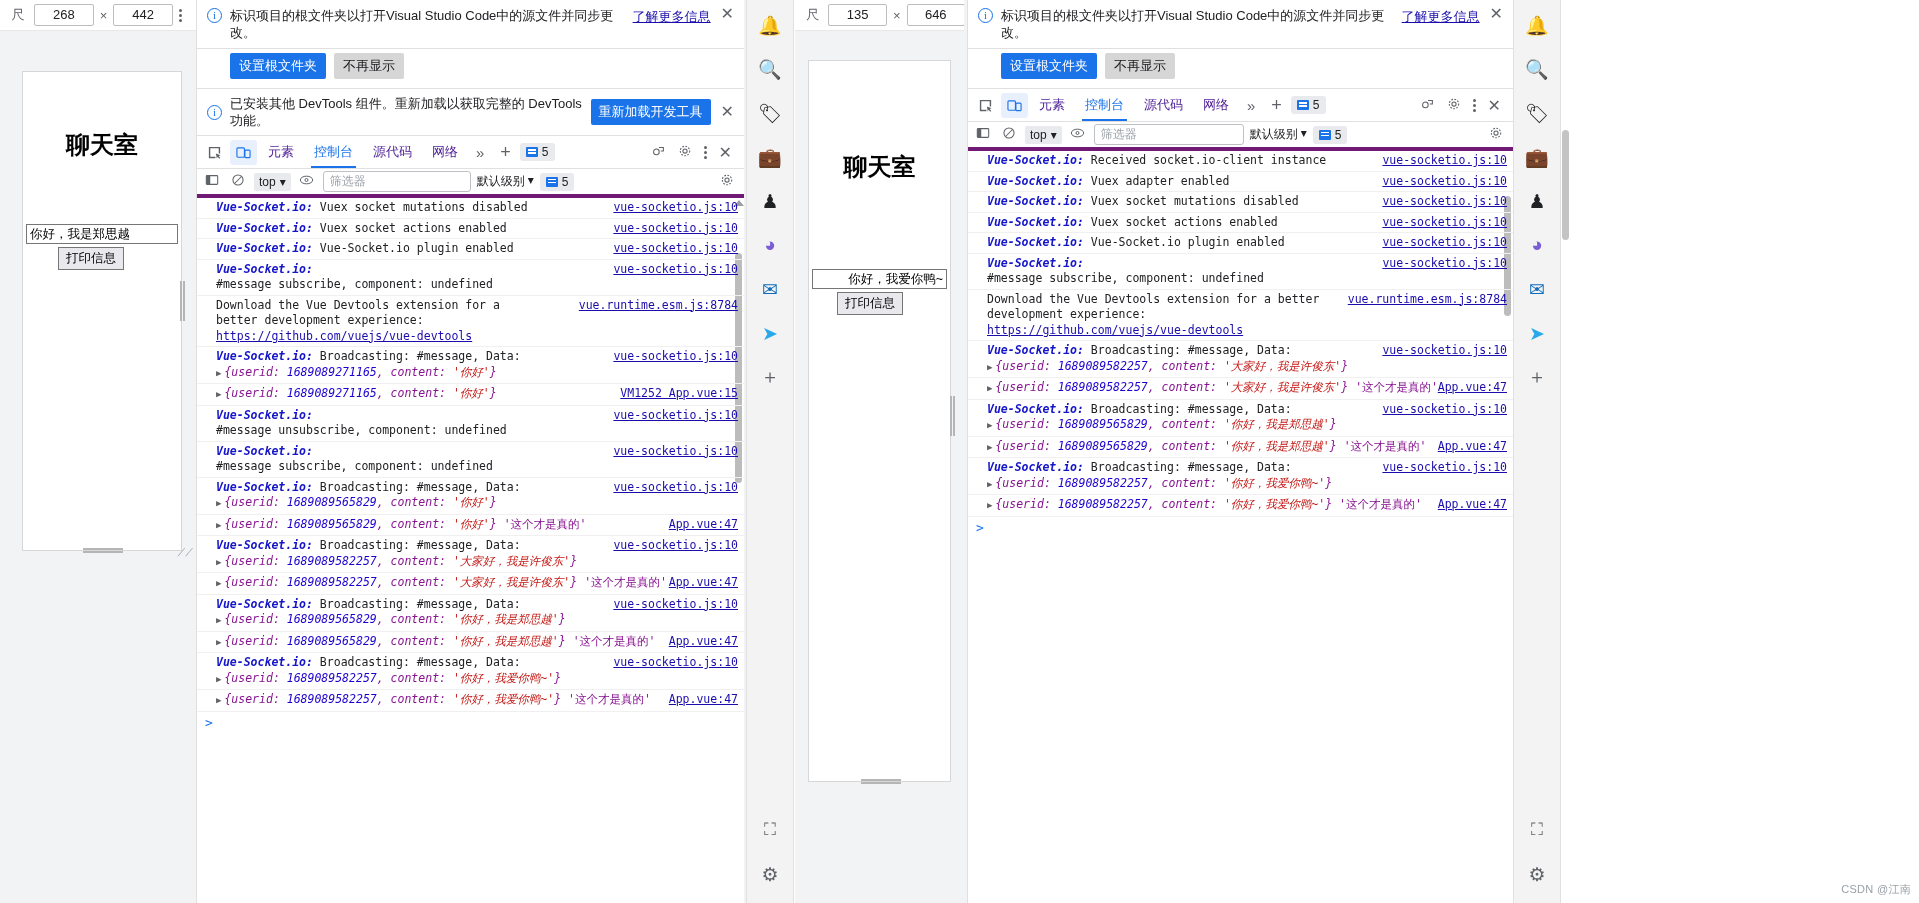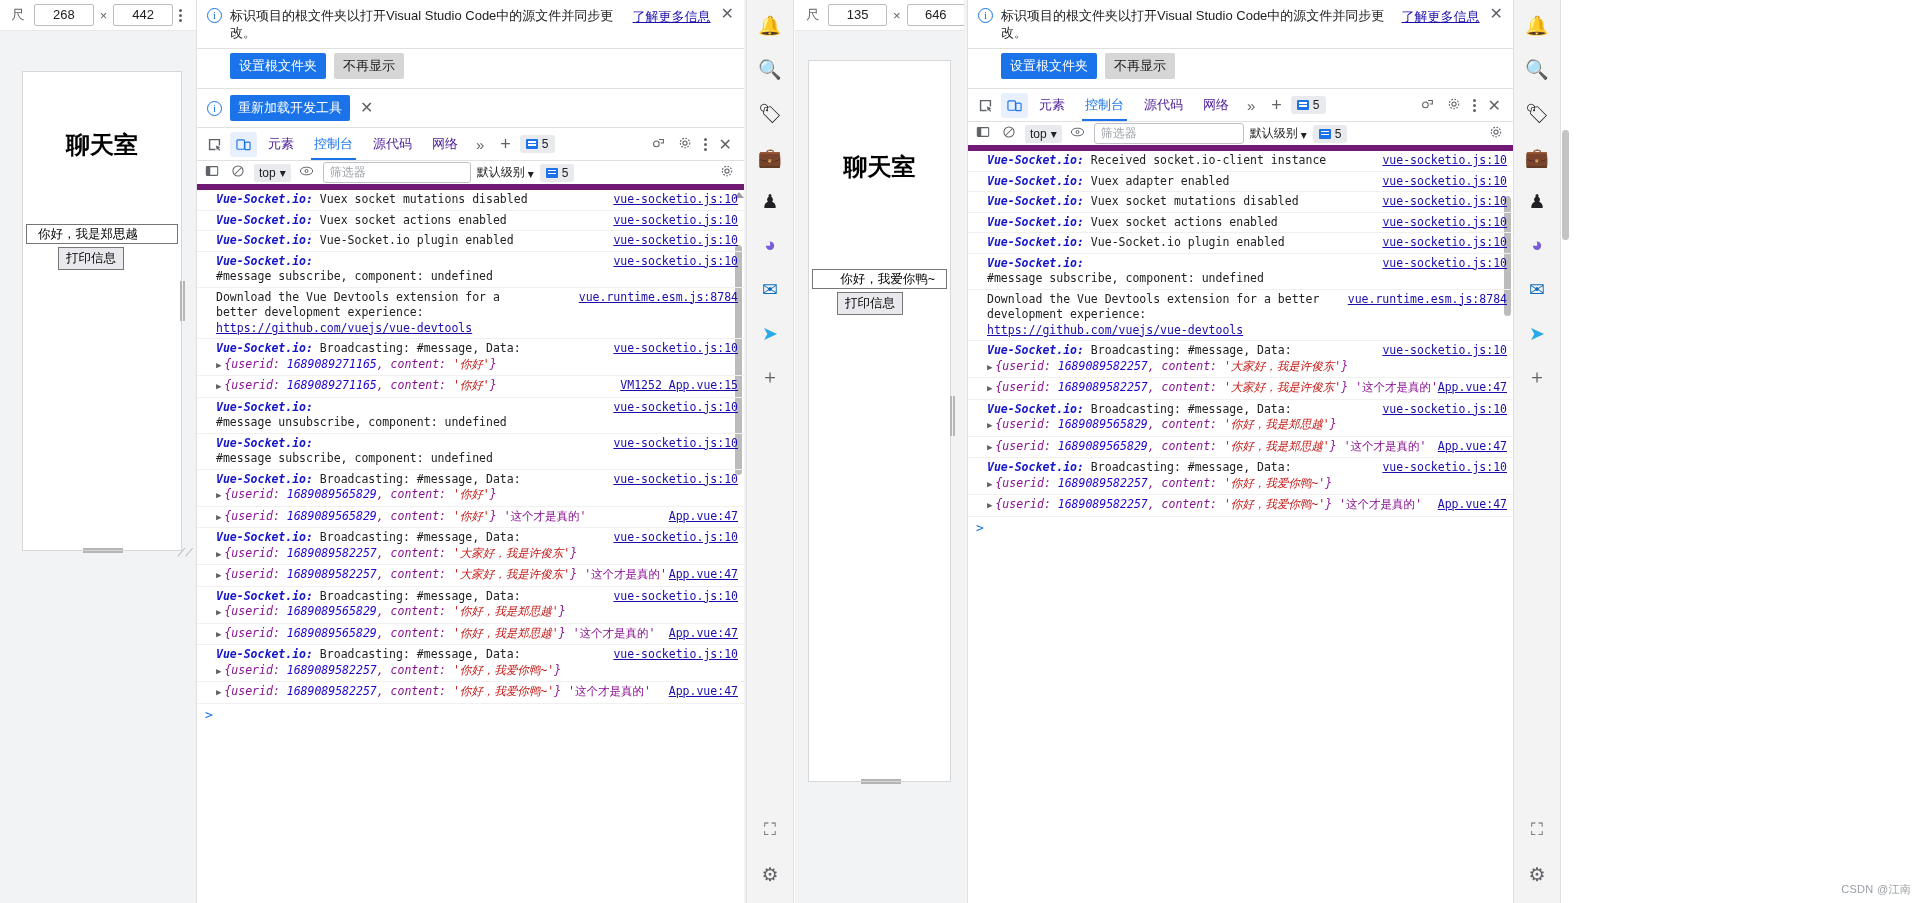--- a/index.html
+++ b/index.html
@@ -35,21 +35,21 @@
   .page {
     background:#fff; border:1px solid #d7d7d7;
     position:relative;
   }
   .page h1 {
     text-align:center; font-size:24px; font-weight:bold; margin:0;
     color:#000; line-height:1.3;
   }
   .chat-input {
     border:1px solid #767676; background:#fff;
-    font-size:12.5px; padding:2px 11px; color:#000;
+    font-size:12.5px; padding:2px 3px; color:#000;
     font-family:"Liberation Sans", sans-serif;
     height:20px; line-height:15px;
   }
   .chat-btn {
     border:1px solid #767676; background:#e9e9ed;
     font-size:12.5px; padding:2px 7px; color:#000;
     font-family:"Liberation Sans", sans-serif;
     cursor:pointer;
   }
   .resize-grip {
@@ -119,33 +119,33 @@
     background:#e8eaed; border-radius:3px; padding:2px 6px;
     font-size:12px; color:#202124; cursor:pointer;
   }
   .msgbadge .sq { width:12px; height:10px; background:#1a73e8; border-radius:1px; position:relative;}
   .msgbadge .sq:after{content:"";position:absolute;left:2px;top:2px;width:8px;height:1.5px;background:#fff;box-shadow:0 3px 0 #fff;}
   .rt-icons { margin-left:auto; display:flex; align-items:center; gap:2px; padding-right:3px;}
   .gly { color:#5f6368; cursor:pointer; padding:0 5px; font-size:14px; }
 
   .consolebar {
     display:flex; align-items:center; height:29px; gap:6px;
-    border-bottom:6px solid #701a75; padding:0 5px;
+    border-bottom:4px solid #701a75; padding:0 5px;
   }
   .cb-ic { color:#5f6368; cursor:pointer; font-size:13px; width:20px; text-align:center;}
   .ctxsel {
     background:#e8eaed; border-radius:2px; padding:2px 5px; font-size:12px;
     display:flex; align-items:center; gap:4px; cursor:pointer; color:#202124;
   }
   .filterbox {
     border:1px solid #bdc1c6; border-radius:3px; height:21px;
     padding:0 6px; font-size:12px; line-height:19px; color:#9aa0a6;
     background:#fff; cursor:text;
   }
-  .levelsel { font-size:12px; color:#202124; display:flex; align-items:flex-end; gap:3px; cursor:pointer; white-space:nowrap;}
+  .levelsel { font-size:12px; color:#202124; display:flex; align-items:flex-start; gap:3px; cursor:pointer; white-space:nowrap;}
 
   .console {
     font-family:"DejaVu Sans Mono", monospace;
     font-size:11.5px; position:relative; overflow:hidden;
     background:#fff;
   }
   .cline {
     border-bottom:1px solid #f0f0f0; padding:2px 0 2px 19px;
     position:relative; line-height:15.5px; min-height:20px;
   }
@@ -221,20 +221,21 @@
       <span class="link" style="font-size:13px;white-space:nowrap;margin-top:1px;">了解更多信息</span>
       <span class="xbtn">✕</span>
     </div>
     <div class="btnrow">
       <button class="btn-primary">设置根文件夹</button>
       <button class="btn-grey">不再显示</button>
     </div>
 
     <div class="infobar" style="align-items:center;padding:6px 8px 6px 10px;">
       <span class="info-i">i</span>
+      <span class="info-text">已安装其他 DevTools 组件。重新加载以获取完整的 DevTools 功能。</span>
       <button class="btn-reload">重新加载开发工具</button>
       <span class="xbtn">✕</span>
     </div>
 
     <div class="tabbar">
       <span class="ticon">
         <svg width="15" height="15" viewBox="0 0 16 16">
             <path d="M2 2h12v7h-1.5V3.5h-9v9H9V14H2z" fill="#5f6368"></path>
             <path d="M9.5 9l5 2-2 .7 1.6 2.2-1.1.8-1.6-2.2-1 1.9z" fill="#5f6368"></path>
           </svg>

